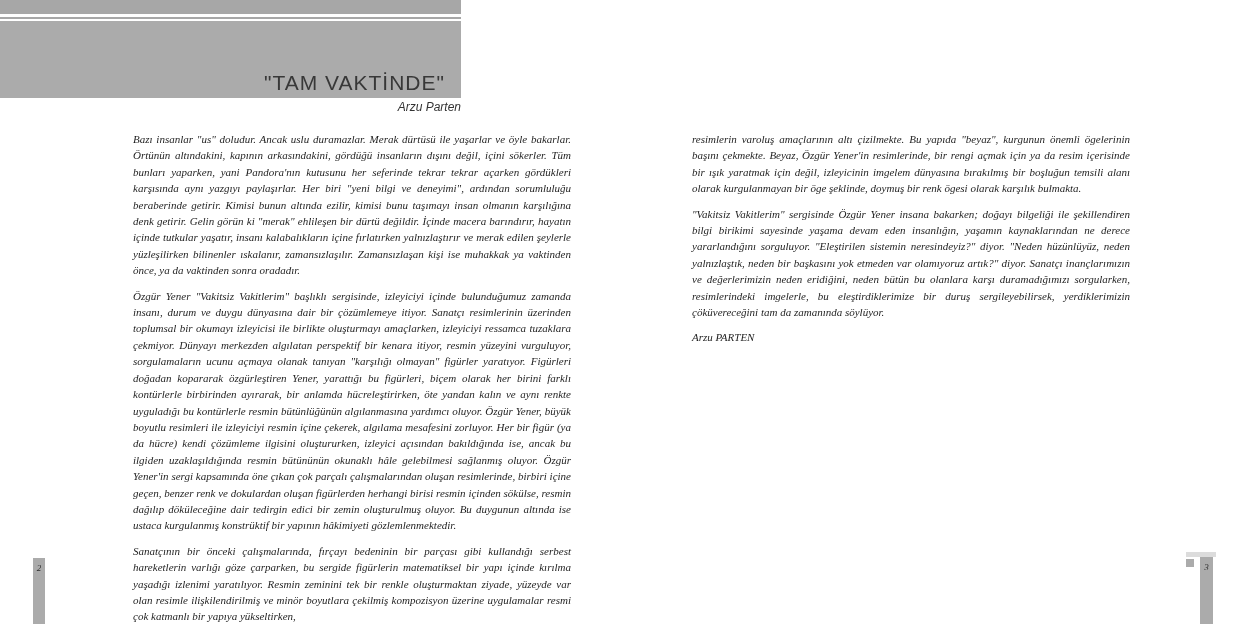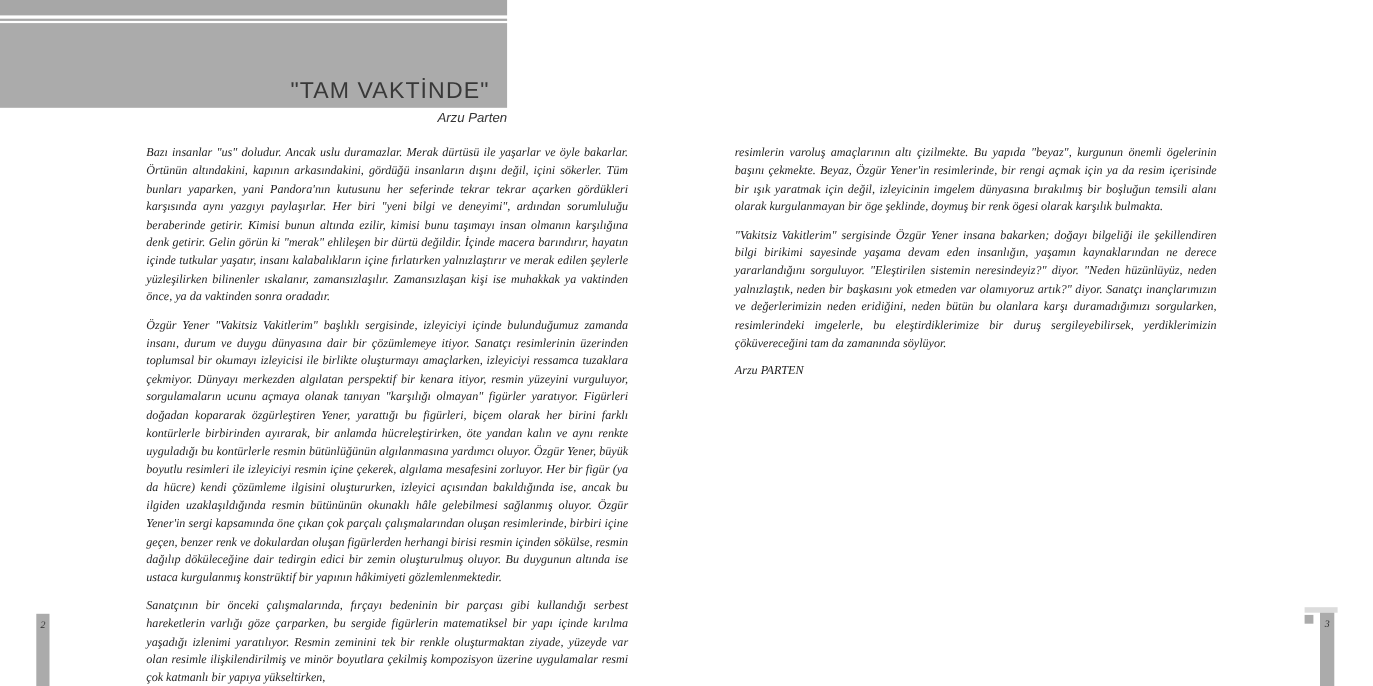--- a/index.html
+++ b/index.html
@@ -46,21 +46,21 @@
     color: #333333;
   }
 
   
   .col {
     position: absolute; top: 131px;
     width: 438px;
     color: #1e1e1e;
   }
   .col-left  { left: 133px; }
-  .col-right { left: 668px; }
+  .col-right { left: 692px; }
   .col p {
     margin: 0 0 9px 0;
     font-style: italic;
     font-size: 11px;
     line-height: 16.4px;
     text-align: justify;
   }
   .col p.signature {
     text-align: left;
     margin-top: 3px;

